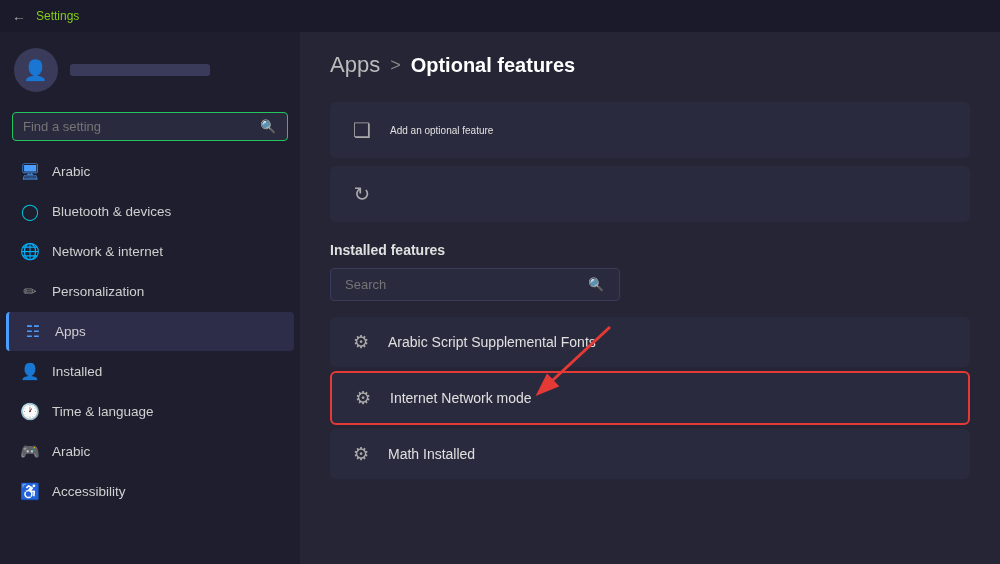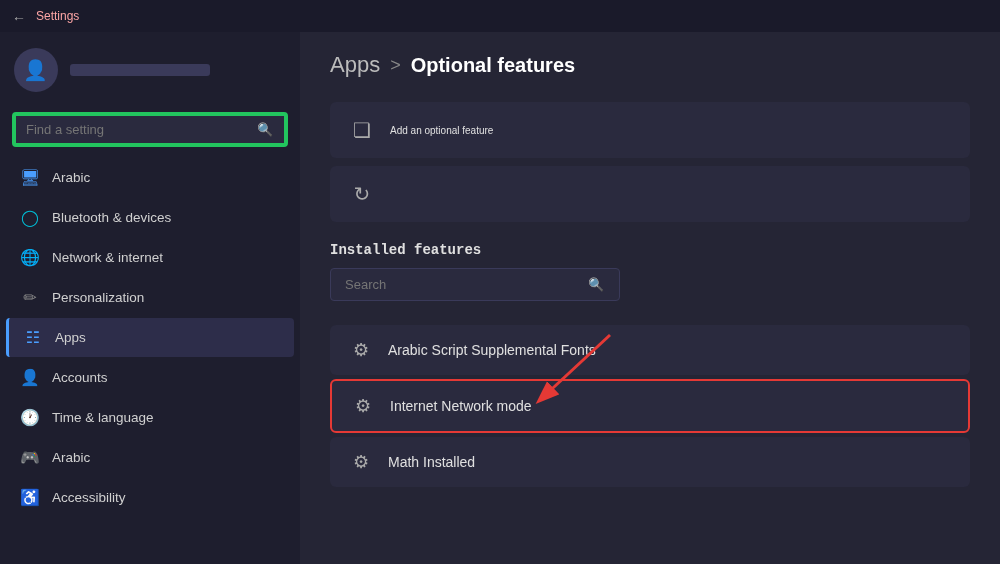--- a/index.html
+++ b/index.html
@@ -24,21 +24,21 @@
       gap: 10px;
       flex-shrink: 0;
     }
     .titlebar-back {
       color: #aaa;
       font-size: 14px;
       cursor: pointer;
     }
     .titlebar-title {
       font-size: 12px;
-      color: #fca5a5;
+      color: #84cc16;
     }
 
     
     .main-layout {
       display: flex;
       flex: 1;
       overflow: hidden;
     }
 
     
@@ -73,21 +73,21 @@
     .user-name-bar {
       height: 12px;
       width: 140px;
       background: #3a3a5a;
       border-radius: 3px;
     }
 
     .search-box {
       margin: 4px 12px 10px 12px;
       background: #2a2a3e;
-      border: 4px solid #22c55e;
+      border: 1px solid #22c55e;
       border-radius: 4px;
       display: flex;
       align-items: center;
       padding: 6px 10px;
       gap: 8px;
     }
     .search-box input {
       background: transparent;
       border: none;
       outline: none;
@@ -176,32 +176,31 @@
     .option-card .card-label {
       font-size: 10px;
       color: #e0e0e0;
     }
 
     .section-title {
       font-size: 14px;
       color: #e0e0e0;
       font-weight: 600;
       margin: 20px 0 10px 0;
-      font-family: Liberation Mono, monospace;
     }
 
     .search-installed {
       background: #2a2a3e;
       border: 1px solid #3a3a5a;
       border-radius: 4px;
       display: flex;
       align-items: center;
       padding: 8px 14px;
       gap: 10px;
-      margin-bottom: 24px;
+      margin-bottom: 16px;
       width: 290px;
     }
     .search-installed input {
       background: transparent;
       border: none;
       outline: none;
       color: #bbb;
       font-size: 13px;
       flex: 1;
     }
@@ -282,21 +281,21 @@
         <span>Personalization</span>
       </div>
 
       <div class="nav-item active">
         <span class="nav-icon icon-blue">☷</span>
         <span>Apps</span>
       </div>
 
       <div class="nav-item">
         <span class="nav-icon icon-teal">👤</span>
-        <span>Accounts</span>
+        <span>Installed</span>
       </div>
 
       <div class="nav-item">
         <span class="nav-icon icon-orange">🕐</span>
         <span>Time &amp; language</span>
       </div>
 
       <div class="nav-item">
         <span class="nav-icon icon-gray">🎮</span>
         <span>Arabic</span>

